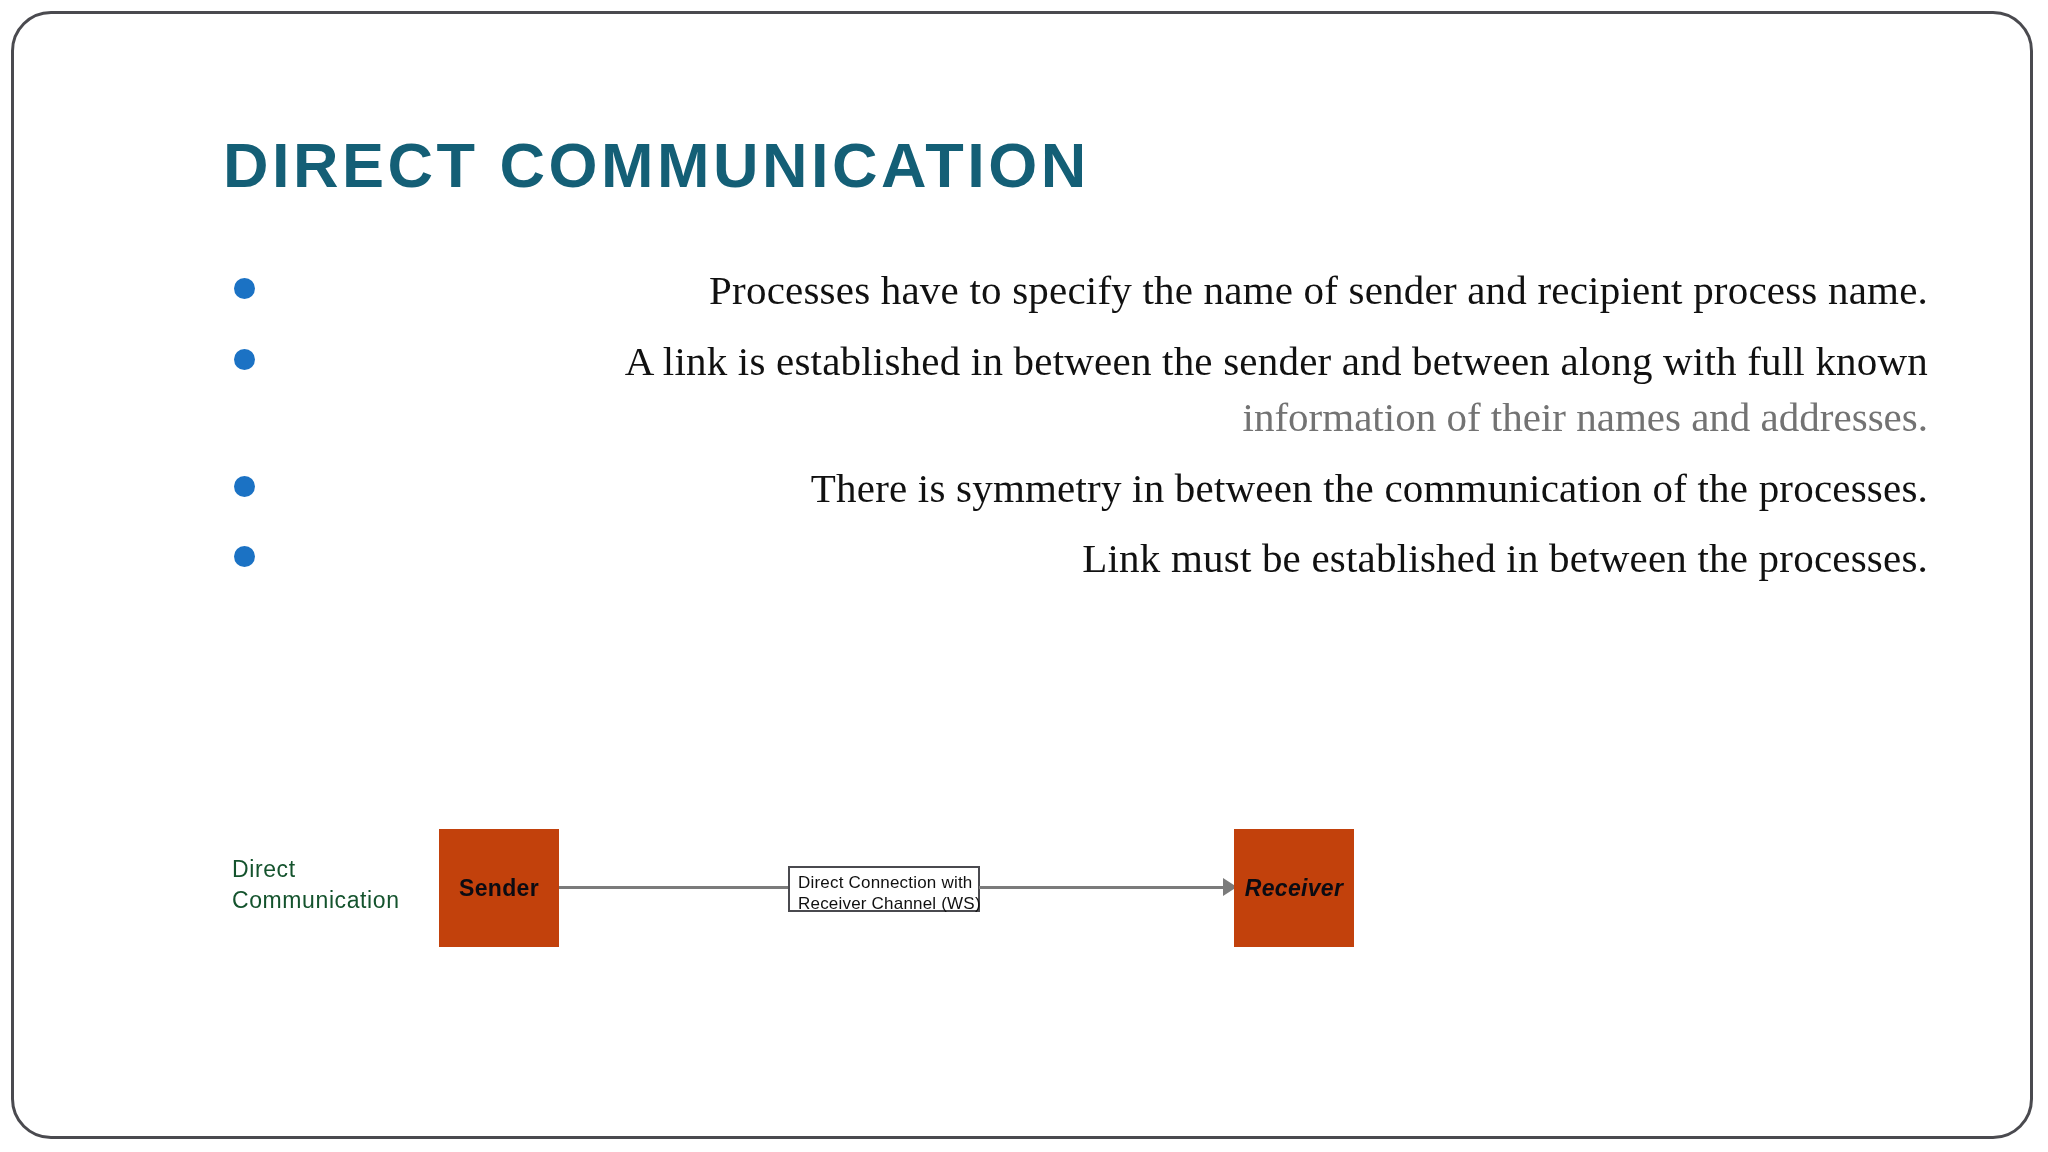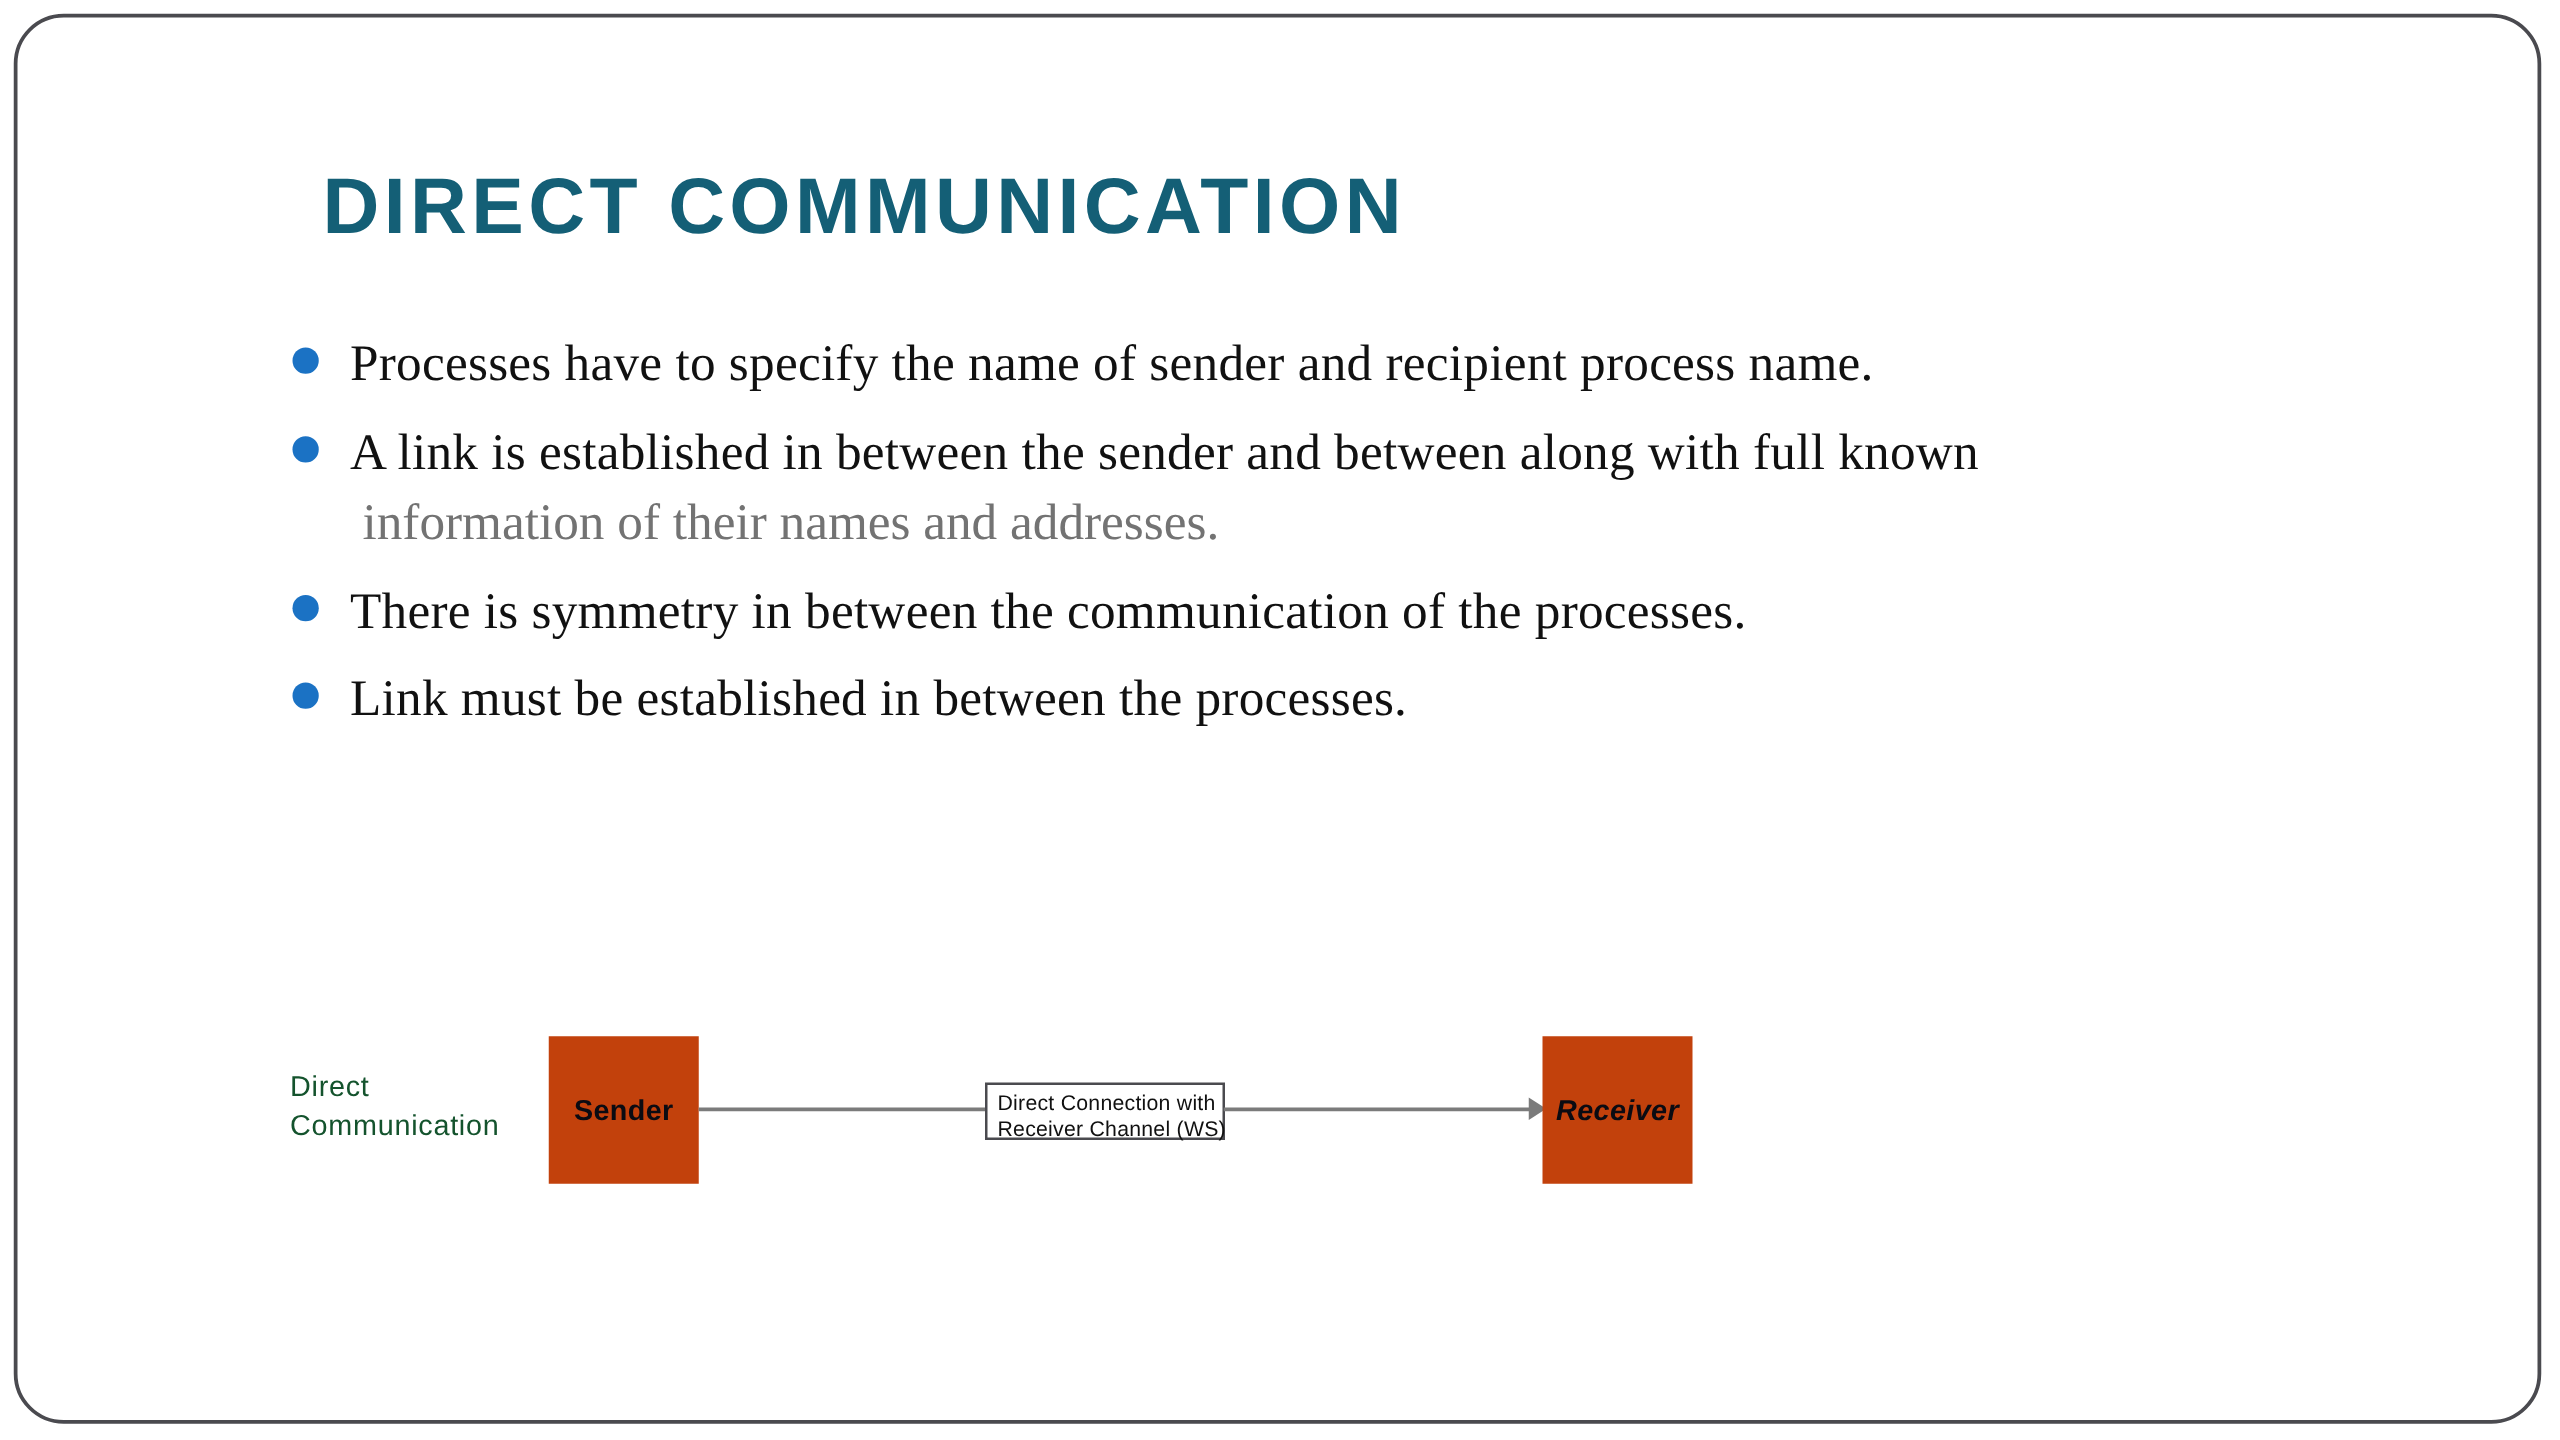--- a/index.html
+++ b/index.html
@@ -30,28 +30,28 @@
     position: absolute;
     left: 209px;
     top: 120px;
     font-family: "Liberation Sans", sans-serif;
     font-size: 63px;
     font-weight: 700;
     letter-spacing: 3.5px;
     color: #145f76;
     white-space: nowrap;
     line-height: 1.0;
-    margin-left: 35px;
   }
 
   .bullet-list {
     position: absolute;
     left: 214px;
     top: 248px;
     width: 1700px;
+    text-align: right;
   }
 
   .bullet-item {
     position: relative;
     display: block;
     padding-left: 52px;
     margin-bottom: 14px;
   }
 
   .bullet-dot {

